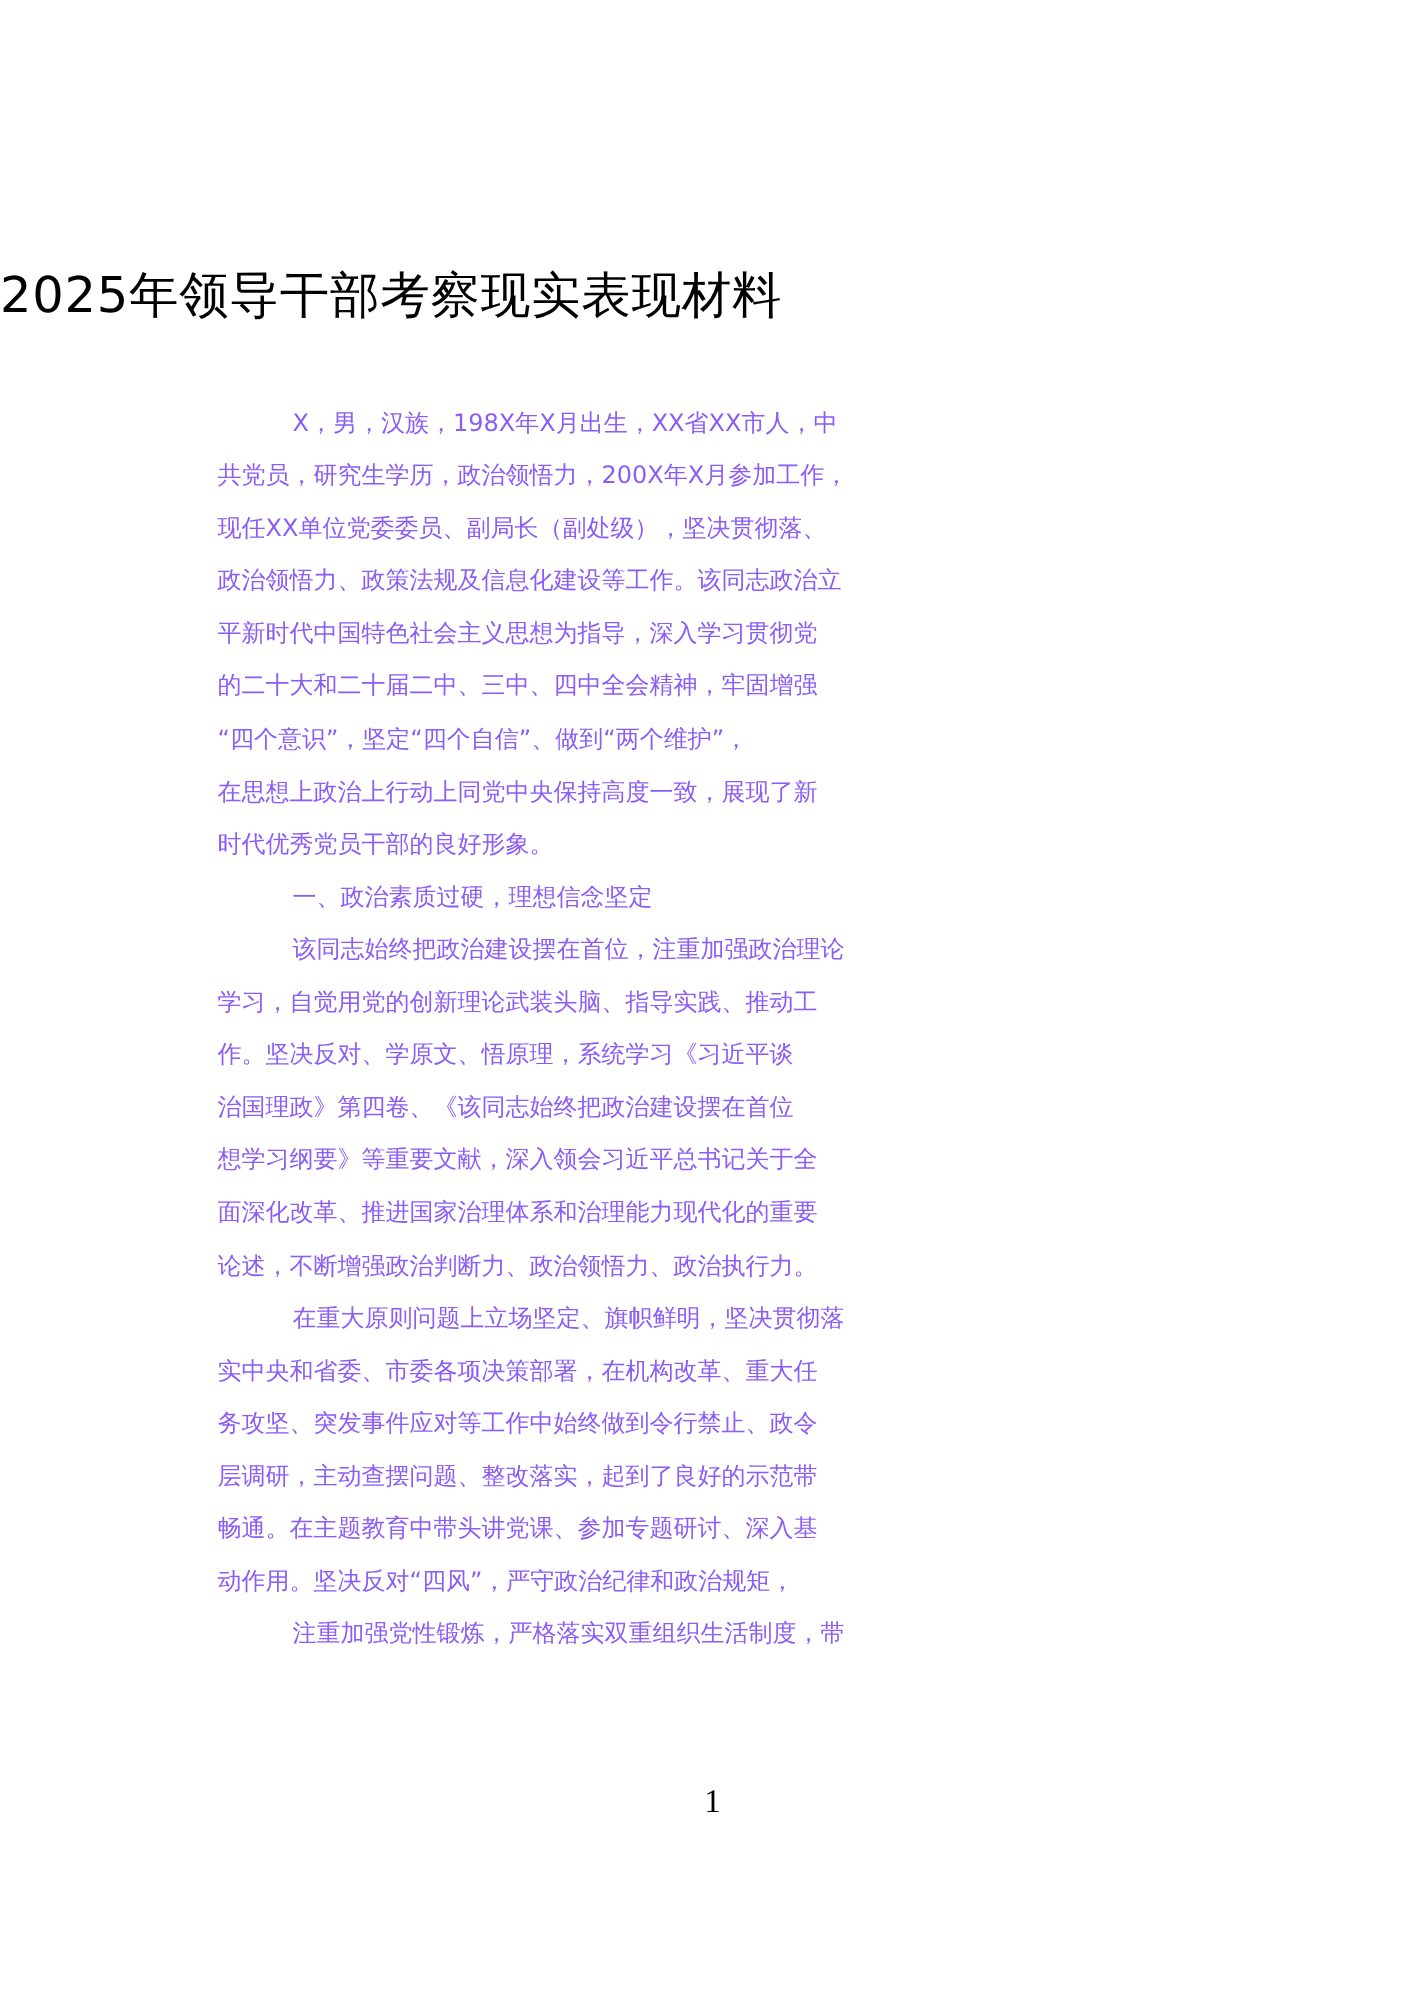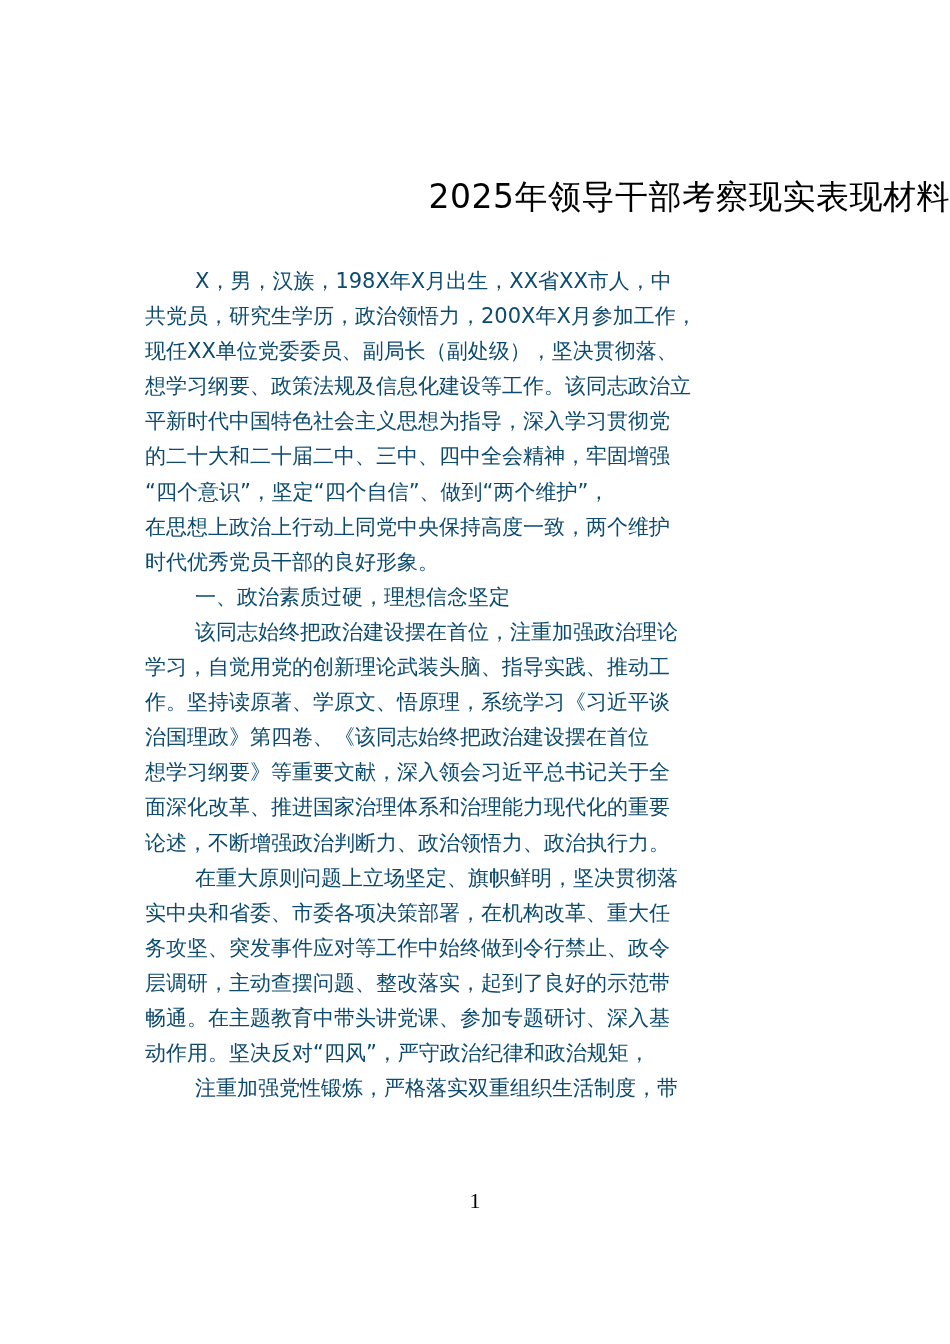--- a/index.html
+++ b/index.html
@@ -1,53 +1,53 @@
 <!DOCTYPE html>
 <html><head>
   <meta charset="utf-8">
   <style>
     html, body { margin: 0; padding: 0; background: #ffffff; }
     body { width: 950px; height: 1344px; position: relative; overflow: hidden; }
     .page { position: absolute; left: 0; top: 0; width: 950px; height: 1344px; background: #ffffff; }
     .title {
-      position: absolute; left: 0; top: 175px; width: 950px; text-align: right;
+      position: absolute; left: 0; top: 175px; width: 950px; text-align: left;
       font-family: "DejaVu Sans", sans-serif; font-size: 33px; color: #000;
       line-height: 44px; letter-spacing: 0.5px;
     }
     .body {
       position: absolute; left: 145px; top: 264px; width: 680px;
-      font-family: "DejaVu Sans", sans-serif; font-size: 21px; color: #0c4a6e;
+      font-family: "DejaVu Sans", sans-serif; font-size: 16px; color: #8b5cf6;
     }
     .line { height: 35.1px; line-height: 35px; white-space: nowrap; overflow: visible; }
     .indent { padding-left: 50px; }
     .page-number {
       position: absolute; left: 0; top: 1188px; width: 950px; text-align: center;
       font-family: "Liberation Serif", serif; font-size: 22px; color: #000;
     }
   </style>
 </head>
 <body>
 
 <div class="page">
   <div class="title">2025年领导干部考察现实表现材料</div>
 
   <div class="body">
     <div class="line indent">X，男，汉族，198X年X月出生，XX省XX市人，中</div>
     <div class="line">共党员，研究生学历，政治领悟力，200X年X月参加工作，</div>
     <div class="line">现任XX单位党委委员、副局长（副处级），坚决贯彻落、</div>
-    <div class="line">想学习纲要、政策法规及信息化建设等工作。该同志政治立</div>
+    <div class="line">政治领悟力、政策法规及信息化建设等工作。该同志政治立</div>
     <div class="line">平新时代中国特色社会主义思想为指导，深入学习贯彻党</div>
     <div class="line">的二十大和二十届二中、三中、四中全会精神，牢固增强</div>
     <div class="line">“四个意识”，坚定“四个自信”、做到“两个维护”，</div>
-    <div class="line">在思想上政治上行动上同党中央保持高度一致，两个维护</div>
+    <div class="line">在思想上政治上行动上同党中央保持高度一致，展现了新</div>
     <div class="line">时代优秀党员干部的良好形象。</div>
     <div class="line indent">一、政治素质过硬，理想信念坚定</div>
     <div class="line indent">该同志始终把政治建设摆在首位，注重加强政治理论</div>
     <div class="line">学习，自觉用党的创新理论武装头脑、指导实践、推动工</div>
-    <div class="line">作。坚持读原著、学原文、悟原理，系统学习《习近平谈</div>
+    <div class="line">作。坚决反对、学原文、悟原理，系统学习《习近平谈</div>
     <div class="line">治国理政》第四卷、《该同志始终把政治建设摆在首位</div>
     <div class="line">想学习纲要》等重要文献，深入领会习近平总书记关于全</div>
     <div class="line">面深化改革、推进国家治理体系和治理能力现代化的重要</div>
     <div class="line">论述，不断增强政治判断力、政治领悟力、政治执行力。</div>
     <div class="line indent">在重大原则问题上立场坚定、旗帜鲜明，坚决贯彻落</div>
     <div class="line">实中央和省委、市委各项决策部署，在机构改革、重大任</div>
     <div class="line">务攻坚、突发事件应对等工作中始终做到令行禁止、政令</div>
     <div class="line">层调研，主动查摆问题、整改落实，起到了良好的示范带</div>
     <div class="line">畅通。在主题教育中带头讲党课、参加专题研讨、深入基</div>
     <div class="line">动作用。坚决反对“四风”，严守政治纪律和政治规矩，</div>

